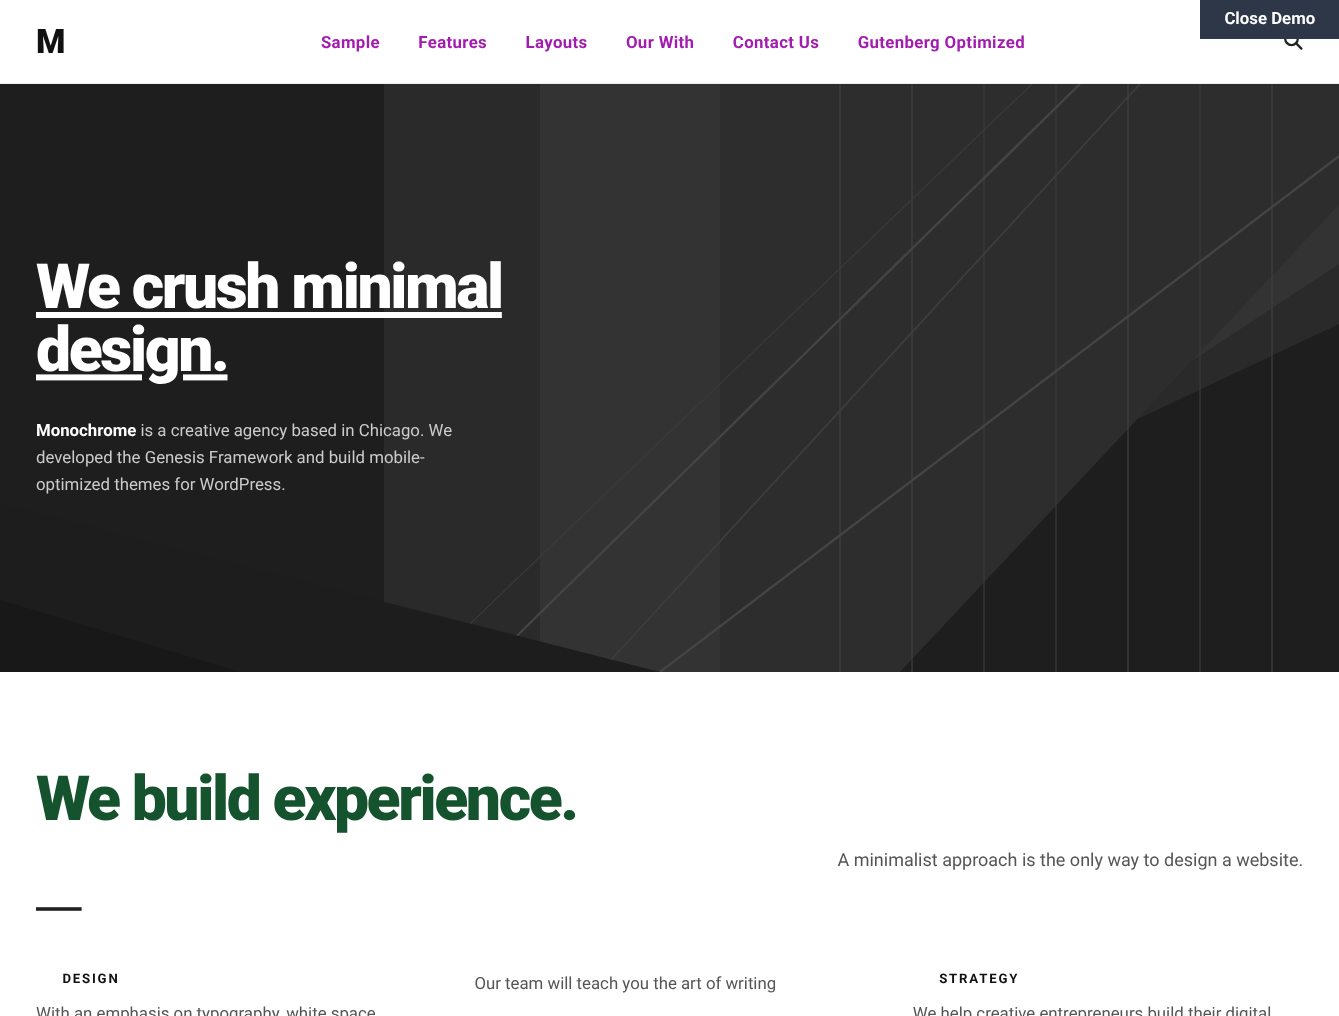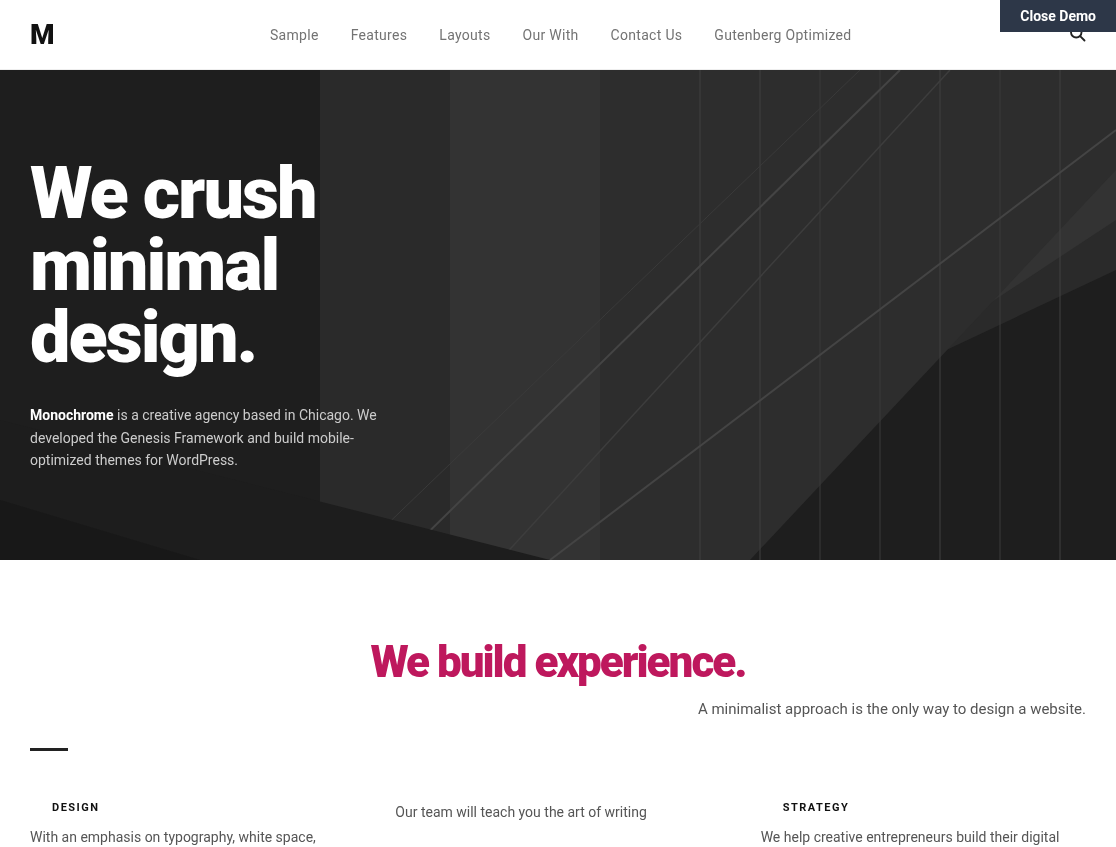--- a/index.html
+++ b/index.html
@@ -51,23 +51,23 @@
 
     .nav {
       display: flex;
       align-items: center;
       gap: 32px;
       list-style: none;
     }
 
     .nav a {
       text-decoration: none;
-      color: #737373;
-      font-size: 14px;
-      font-weight: 400;
+      color: #a21caf;
+      font-size: 14px;
+      font-weight: 700;
       letter-spacing: 0.3px;
     }
 
     .search-icon {
       cursor: pointer;
       font-size: 16px;
       color: #222;
     }
 
     
@@ -100,26 +100,27 @@
     }
 
     .hero-content {
       position: relative;
       z-index: 10;
       padding: 60px 30px;
       max-width: 480px;
     }
 
     .hero-title {
-      font-size: 72px;
+      font-size: 52px;
       font-weight: 900;
       color: #fff;
       line-height: 1.0;
       margin-bottom: 30px;
       letter-spacing: -2px;
+      text-decoration: underline;
     }
 
     .hero-description {
       color: #ccc;
       font-size: 14px;
       line-height: 1.6;
       max-width: 380px;
       margin-top: 24px;
     }
 
@@ -128,27 +129,26 @@
       font-weight: 700;
     }
 
     
     .main-content {
       padding: 80px 30px 60px;
       background: #fff;
     }
 
     .section-title {
-      font-size: 44px;
+      font-size: 52px;
       font-weight: 900;
-      color: #be185d;
+      color: #14532d;
       letter-spacing: -2px;
       line-height: 1.0;
       margin-bottom: 16px;
-      text-align: center;
     }
 
     .section-subtitle {
       font-size: 15px;
       color: #555;
       margin-bottom: 30px;
       text-align: right;
     }
 
     .divider {

